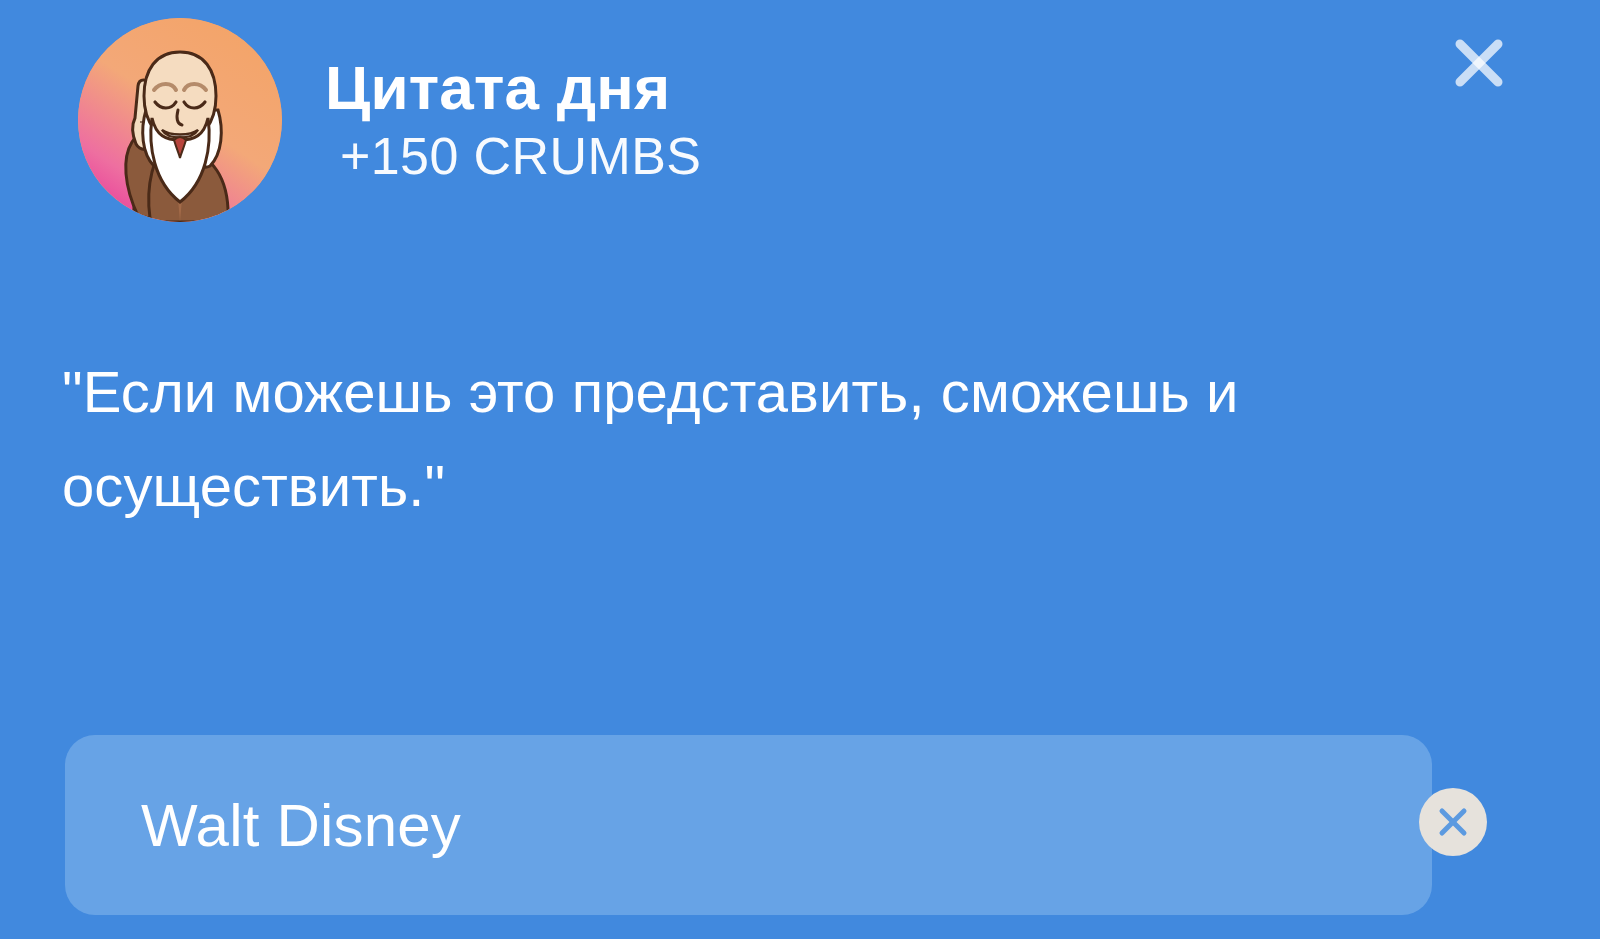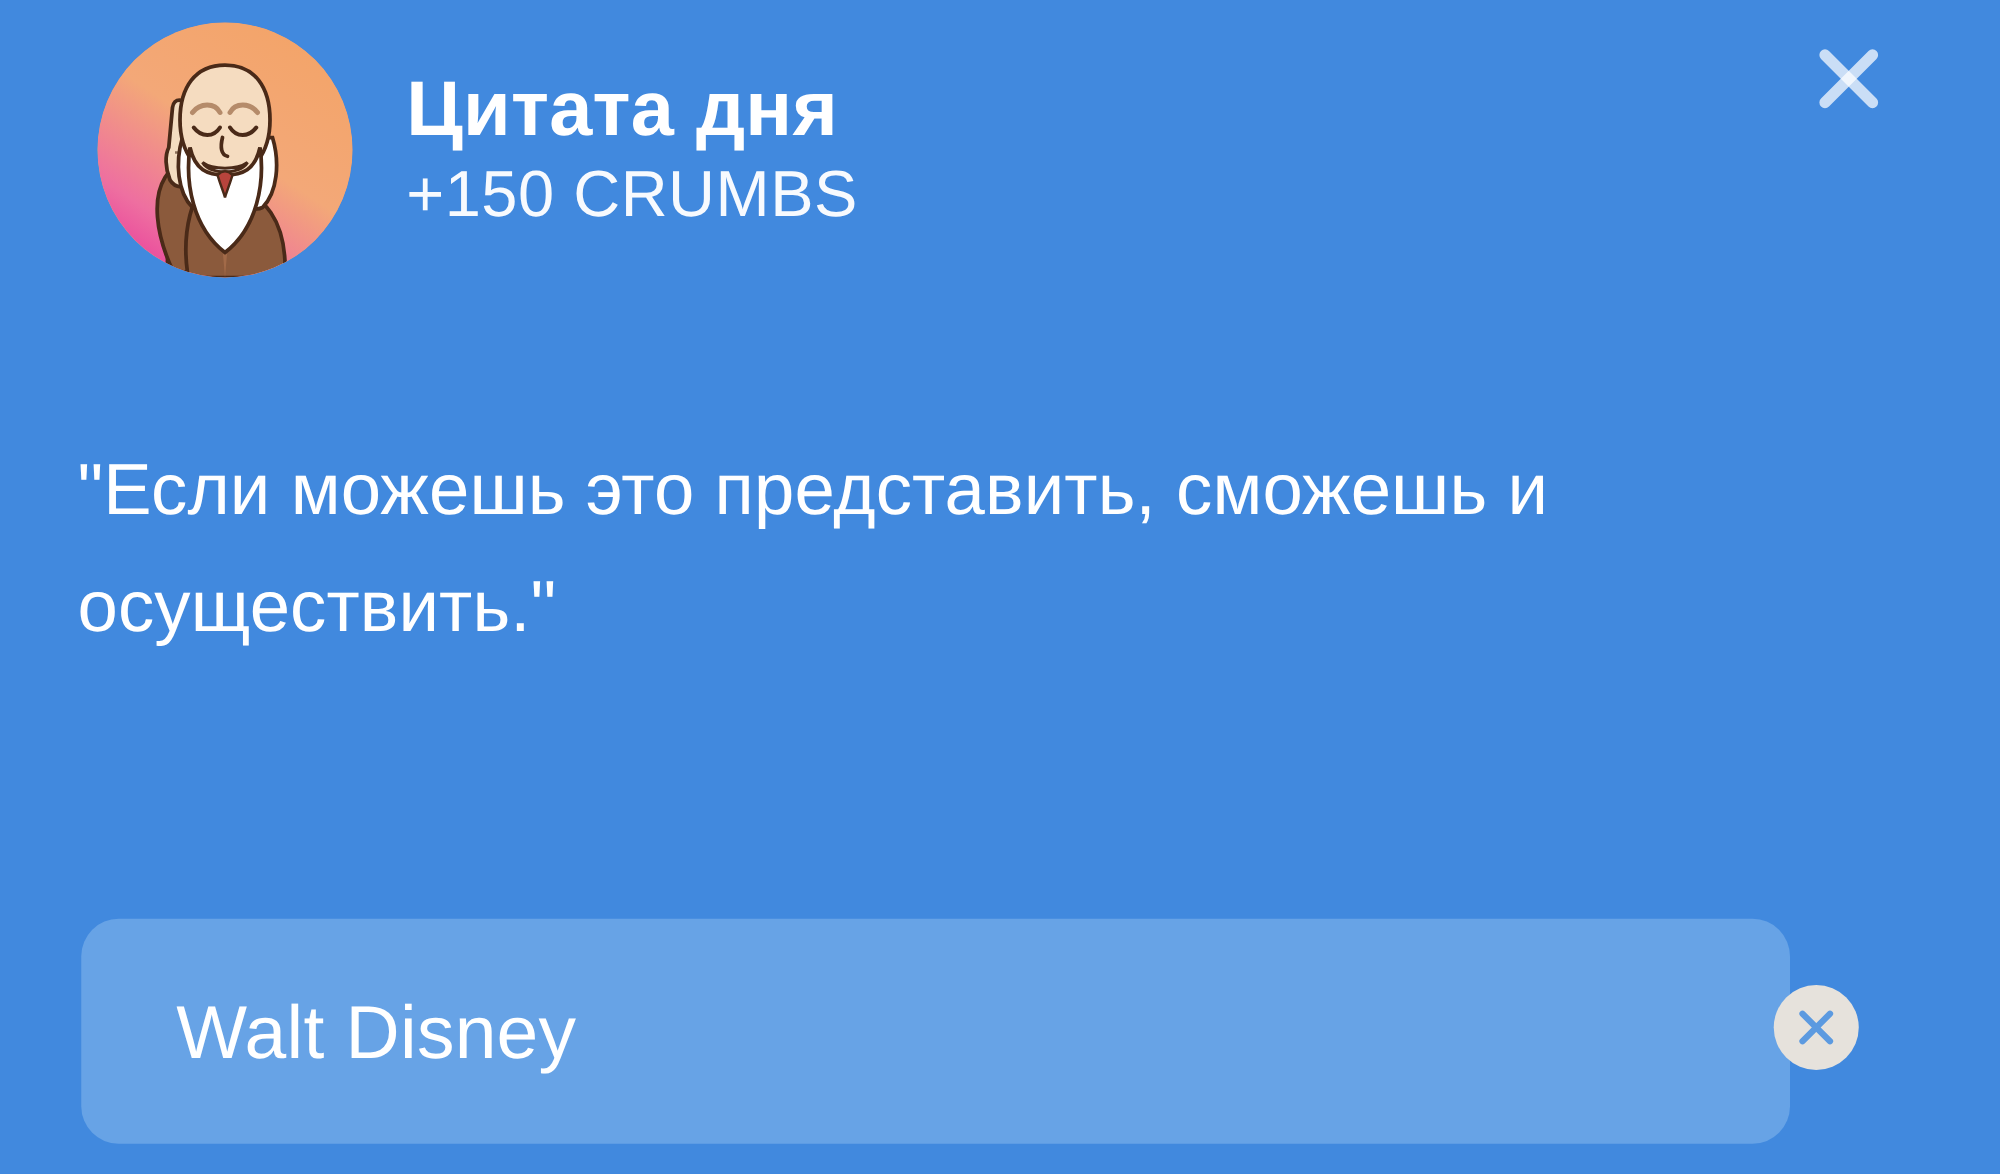--- a/index.html
+++ b/index.html
@@ -47,20 +47,21 @@
     white-space:nowrap;
   }
   #quest-reward {
     margin-top:6px;
     font-size:52px;
     font-weight:400;
     color:rgba(255,255,255,0.96);
     line-height:1.1;
     letter-spacing:0.4px;
     white-space:nowrap;
+    margin-left:15px;
   }
 
   #close-button {
     position:absolute;
     left:1434px; top:18px;
     width:90px; height:90px;
     cursor:pointer;
     background:transparent;
     border:none;
   }

